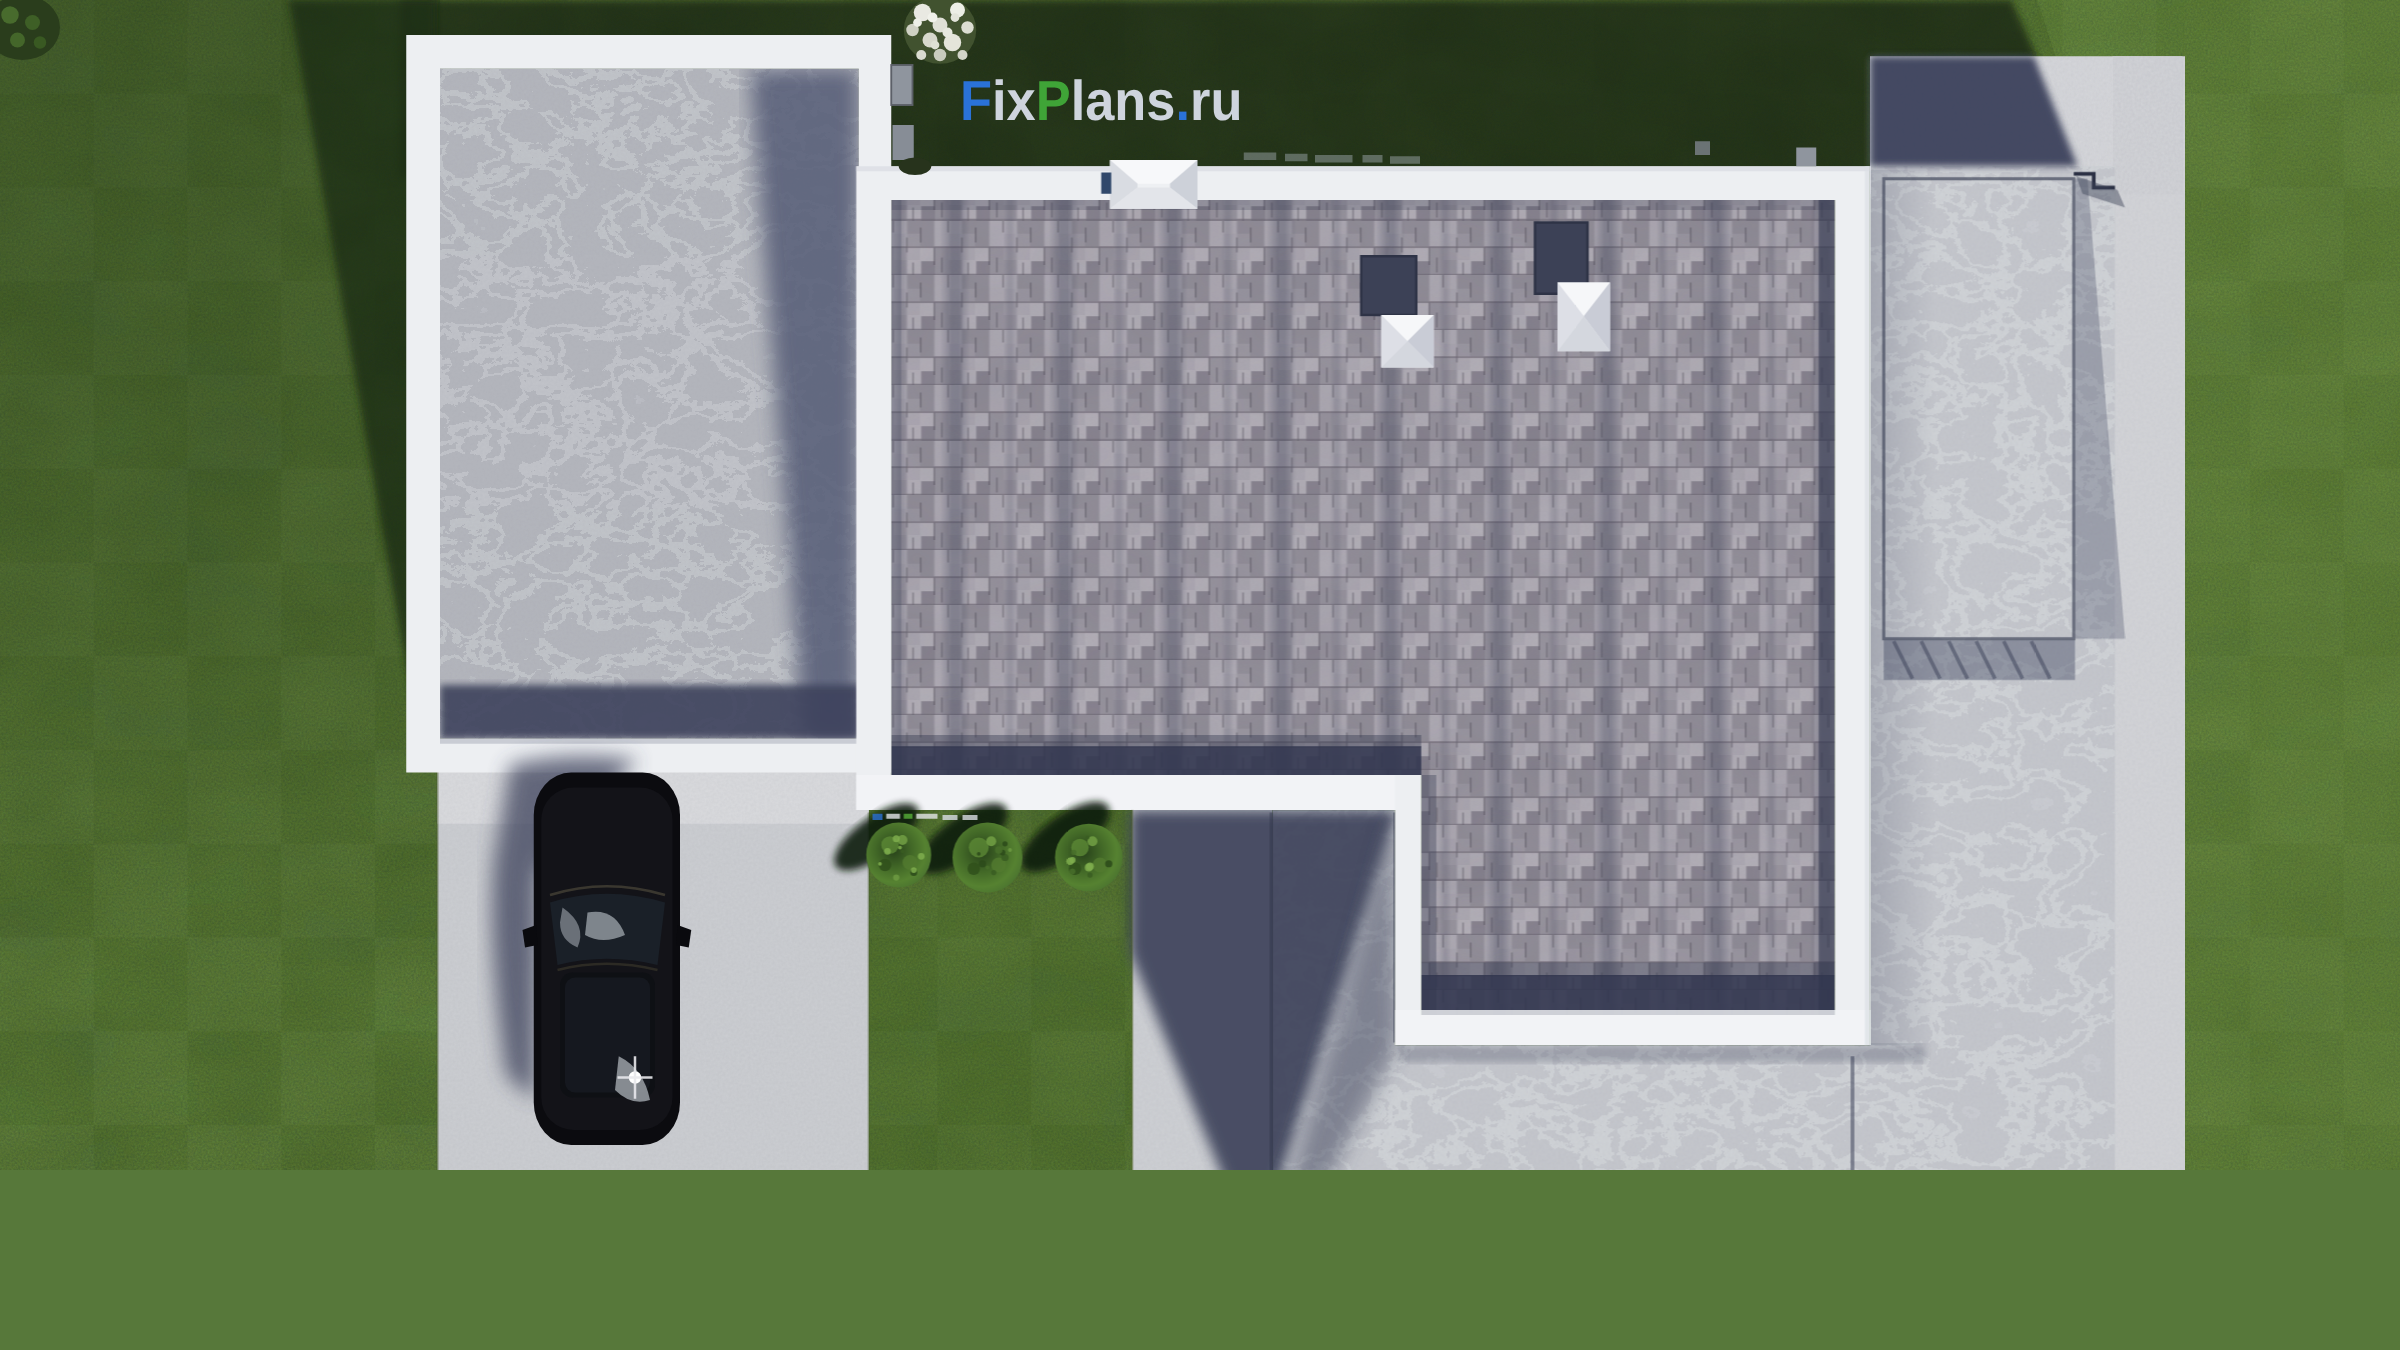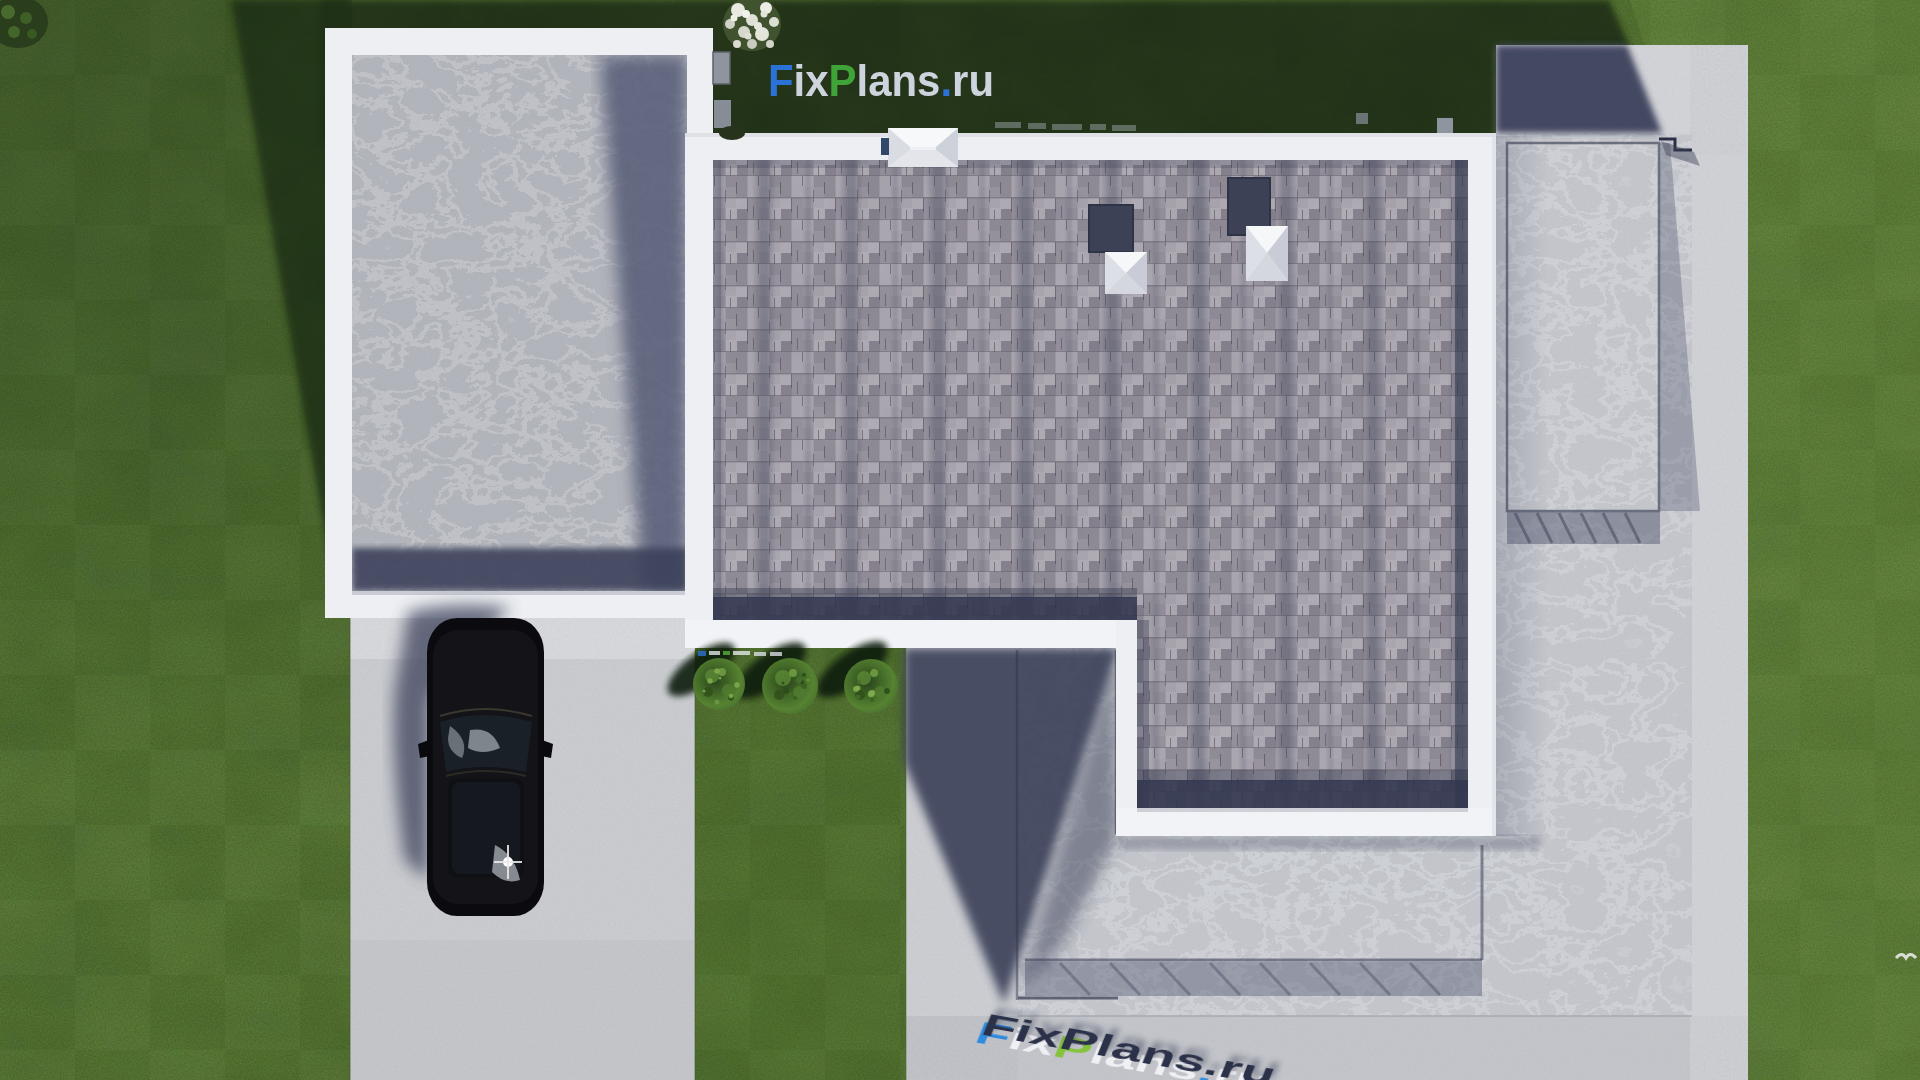--- a/index.html
+++ b/index.html
@@ -1,16 +1,16 @@
 <!DOCTYPE html>
 <html><head>
 <meta charset="utf-8">
 <style>
   html,body{margin:0;padding:0;background:#57783a;}
-  #scene{position:relative;width:1920px;height:1080px;overflow:hidden;font-family:"Liberation Sans",sans-serif;}
+  #scene{position:relative;width:1920px;height:936px;overflow:hidden;font-family:"Liberation Sans",sans-serif;}
   svg{display:block}
 </style>
 </head>
 <body>
 <div id="scene">
 <svg width="1920" height="1080" viewBox="0 0 1920 1080">
 <defs>
   <filter id="fgrain" x="0" y="0" width="100%" height="100%">
     <feTurbulence type="fractalNoise" baseFrequency="0.6" numOctaves="2" seed="4" stitchTiles="stitch"></feTurbulence>
     <feColorMatrix type="luminanceToAlpha" result="la"></feColorMatrix>

